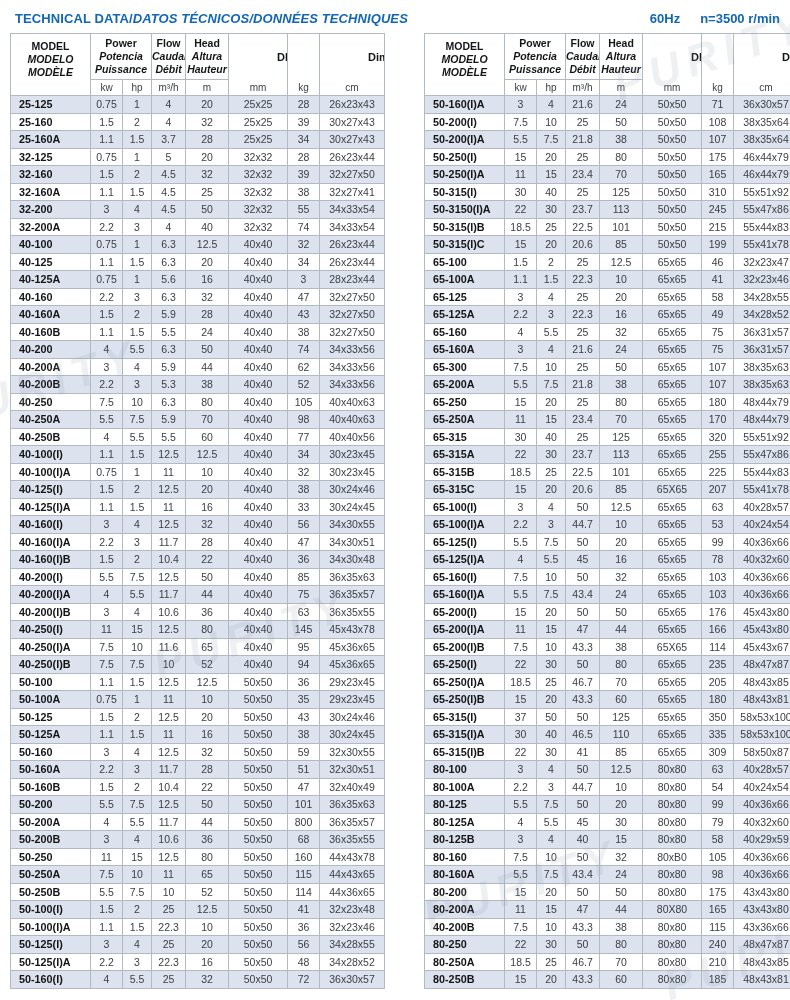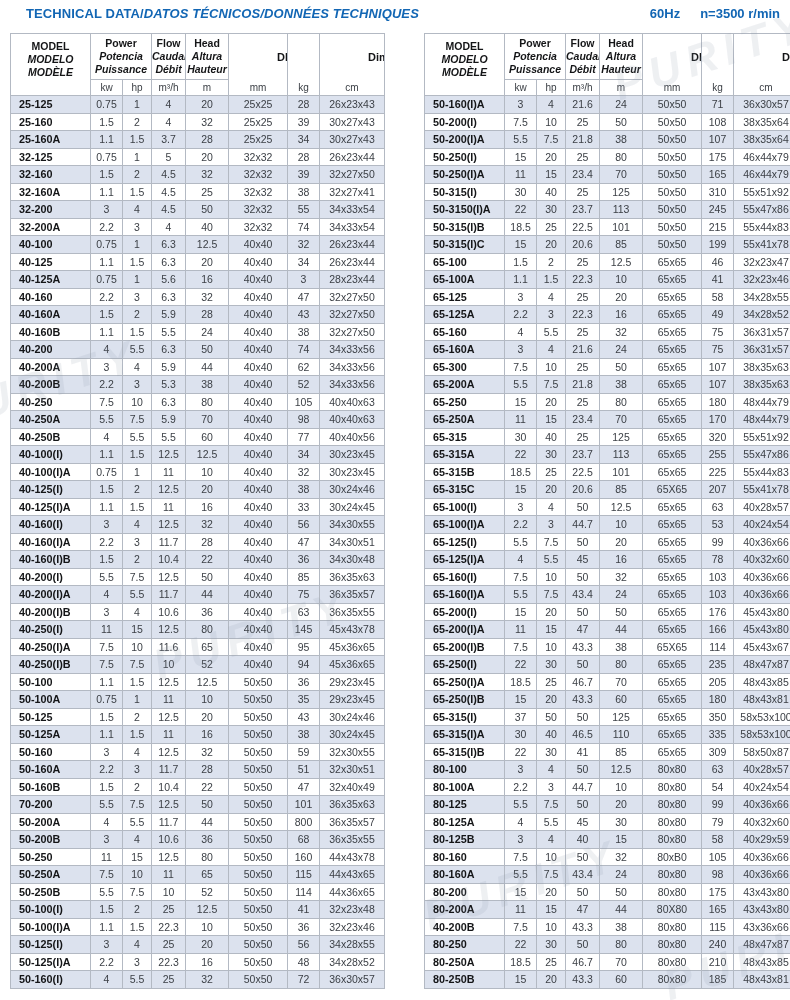--- a/index.html
+++ b/index.html
@@ -10,22 +10,22 @@
     --text:#3c4046;
     --text-dark:#141517;
   }
   *{box-sizing:border-box;}
   html,body{margin:0;padding:0;}
   body{
     width:790px;height:1000px;background:#fff;overflow:hidden;position:relative;
     font-family:"Liberation Sans", sans-serif;
   }
   .topbar{
-    position:absolute;top:0;left:16px;right:0;height:30px;
-    display:flex;align-items:flex-start;
+    position:absolute;top:0;left:5px;right:0;height:30px;
+    display:flex;align-items:center;
     padding:6px 8px 0 10px;
   }
   .title{font-size:13px;font-weight:bold;color:var(--accent);white-space:nowrap;letter-spacing:0.1px;}
   .title .t2{font-style:italic;}
   .specs{margin-left:auto;display:flex;gap:20px;font-size:13px;font-weight:bold;color:var(--accent);padding-right:2px;white-space:nowrap;}
   .tables{position:absolute;top:33px;left:10px;display:flex;gap:39px;}
   table{
     border-collapse:collapse;table-layout:fixed;width:374px;background:#fff;
     border:1.5px solid var(--border-outer);
   }
@@ -507,21 +507,21 @@
           <td class="model">50-160B</td>
           <td>1.5</td>
           <td>2</td>
           <td>10.4</td>
           <td>22</td>
           <td>50x50</td>
           <td>47</td>
           <td>32x40x49</td>
         </tr>
         <tr class="shade">
-          <td class="model">70-200</td>
+          <td class="model">50-200</td>
           <td>5.5</td>
           <td>7.5</td>
           <td>12.5</td>
           <td>50</td>
           <td>50x50</td>
           <td>101</td>
           <td>36x35x63</td>
         </tr>
         <tr>
           <td class="model">50-200A</td>

